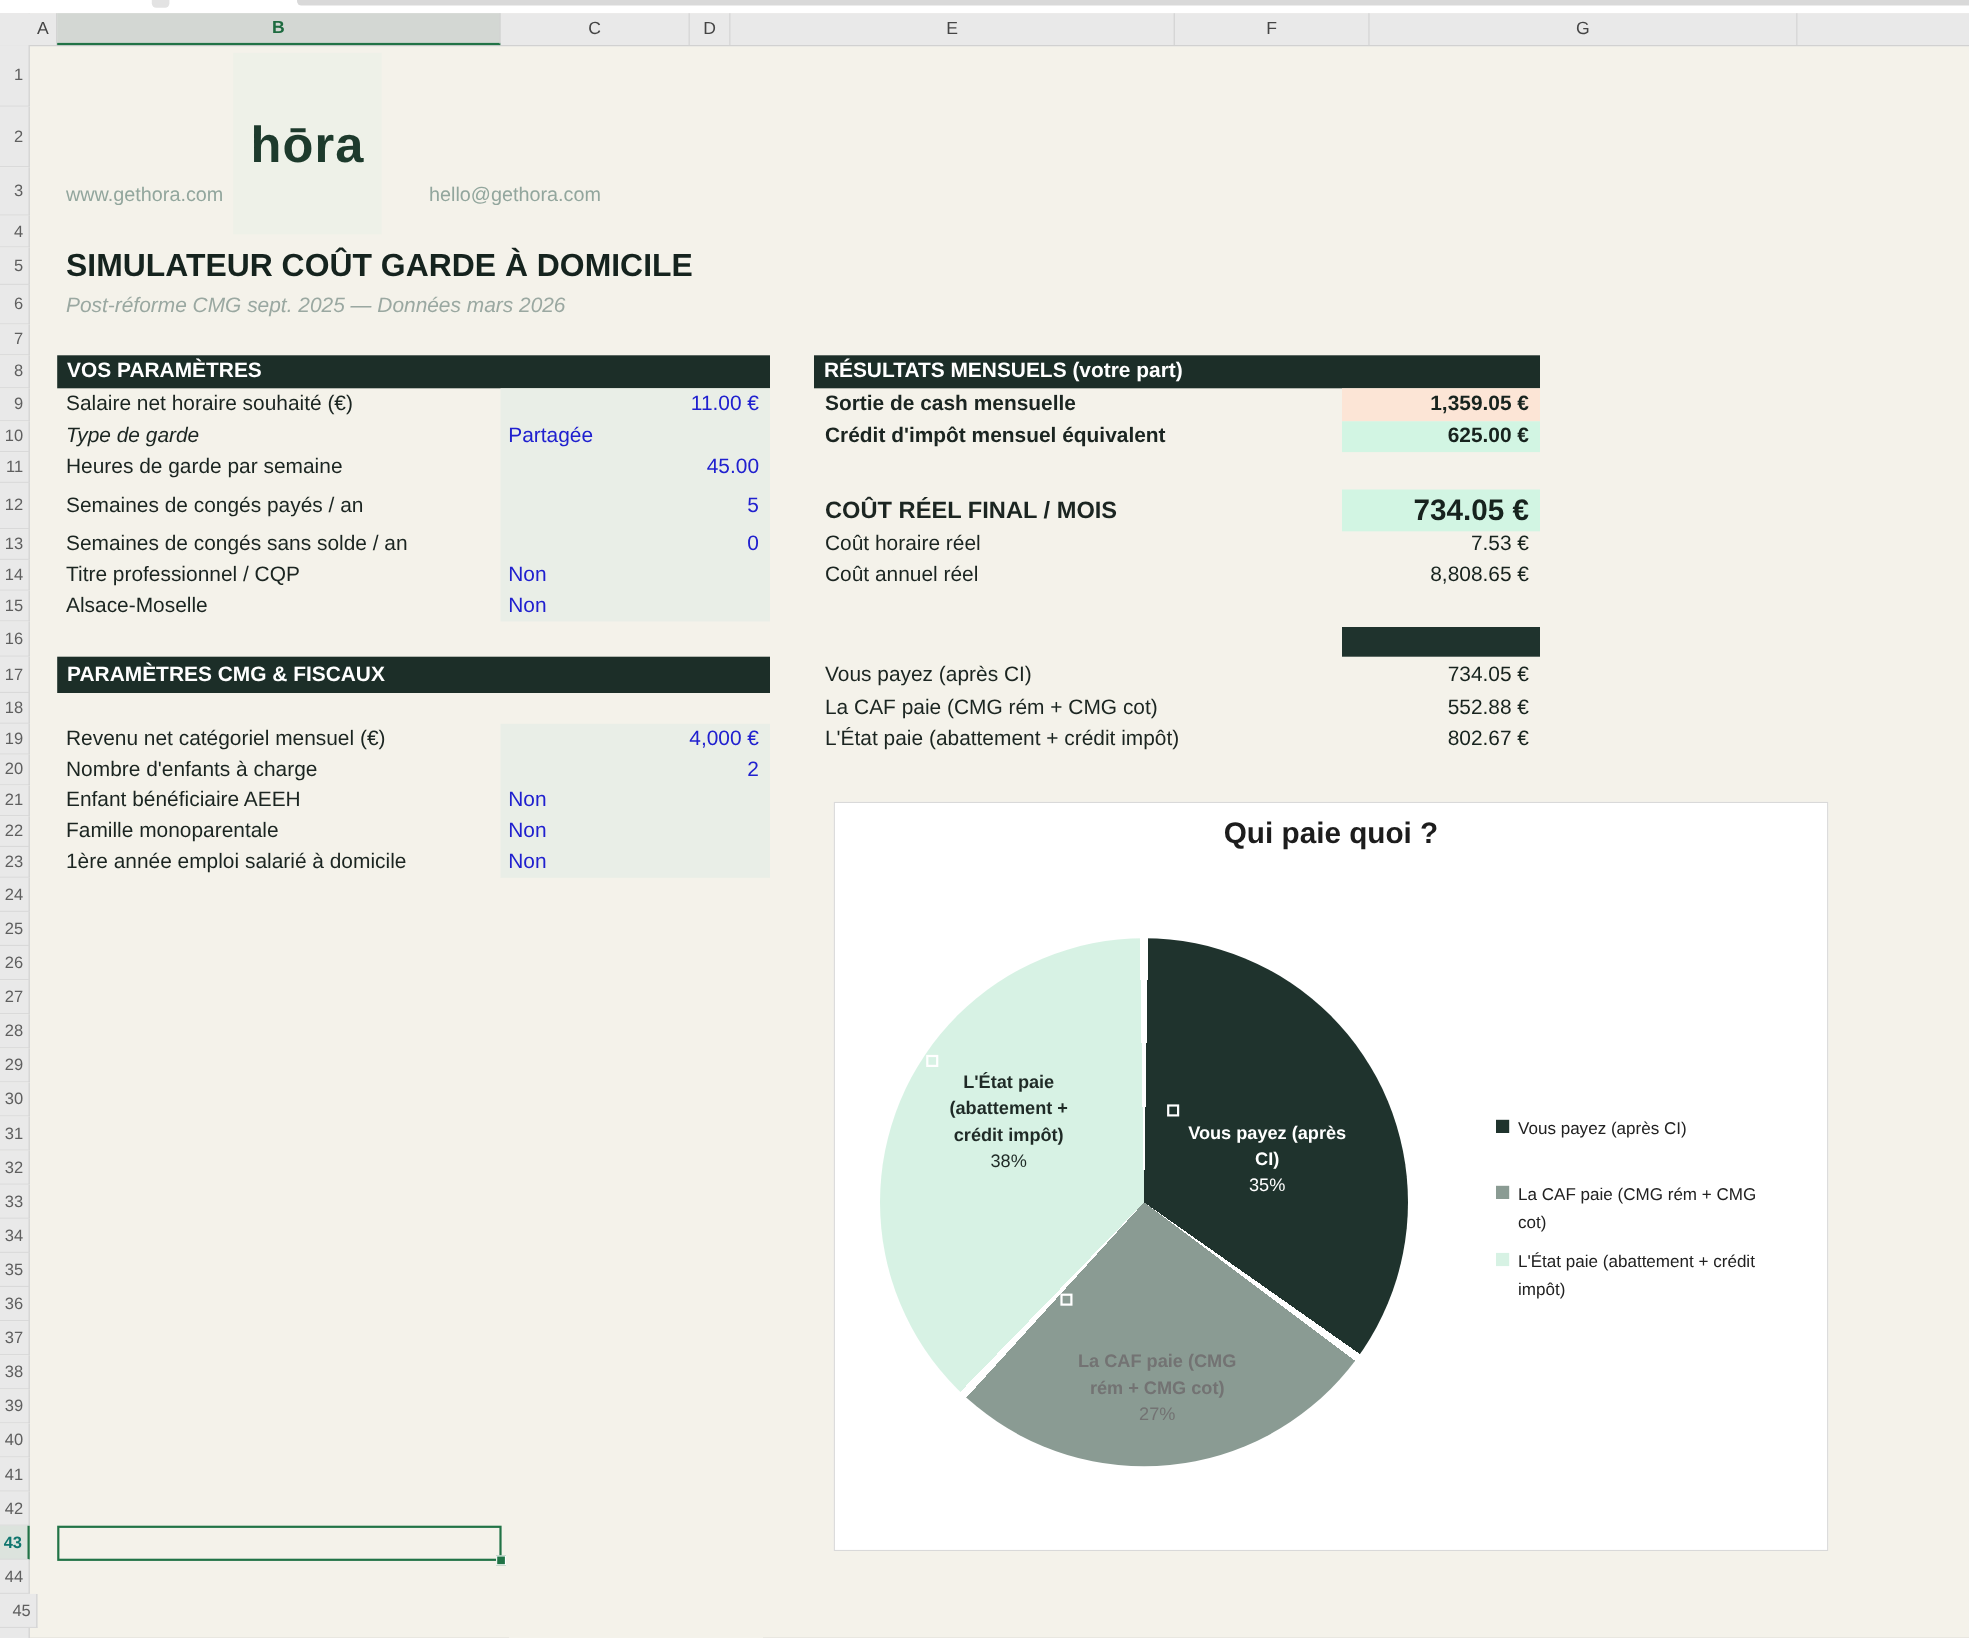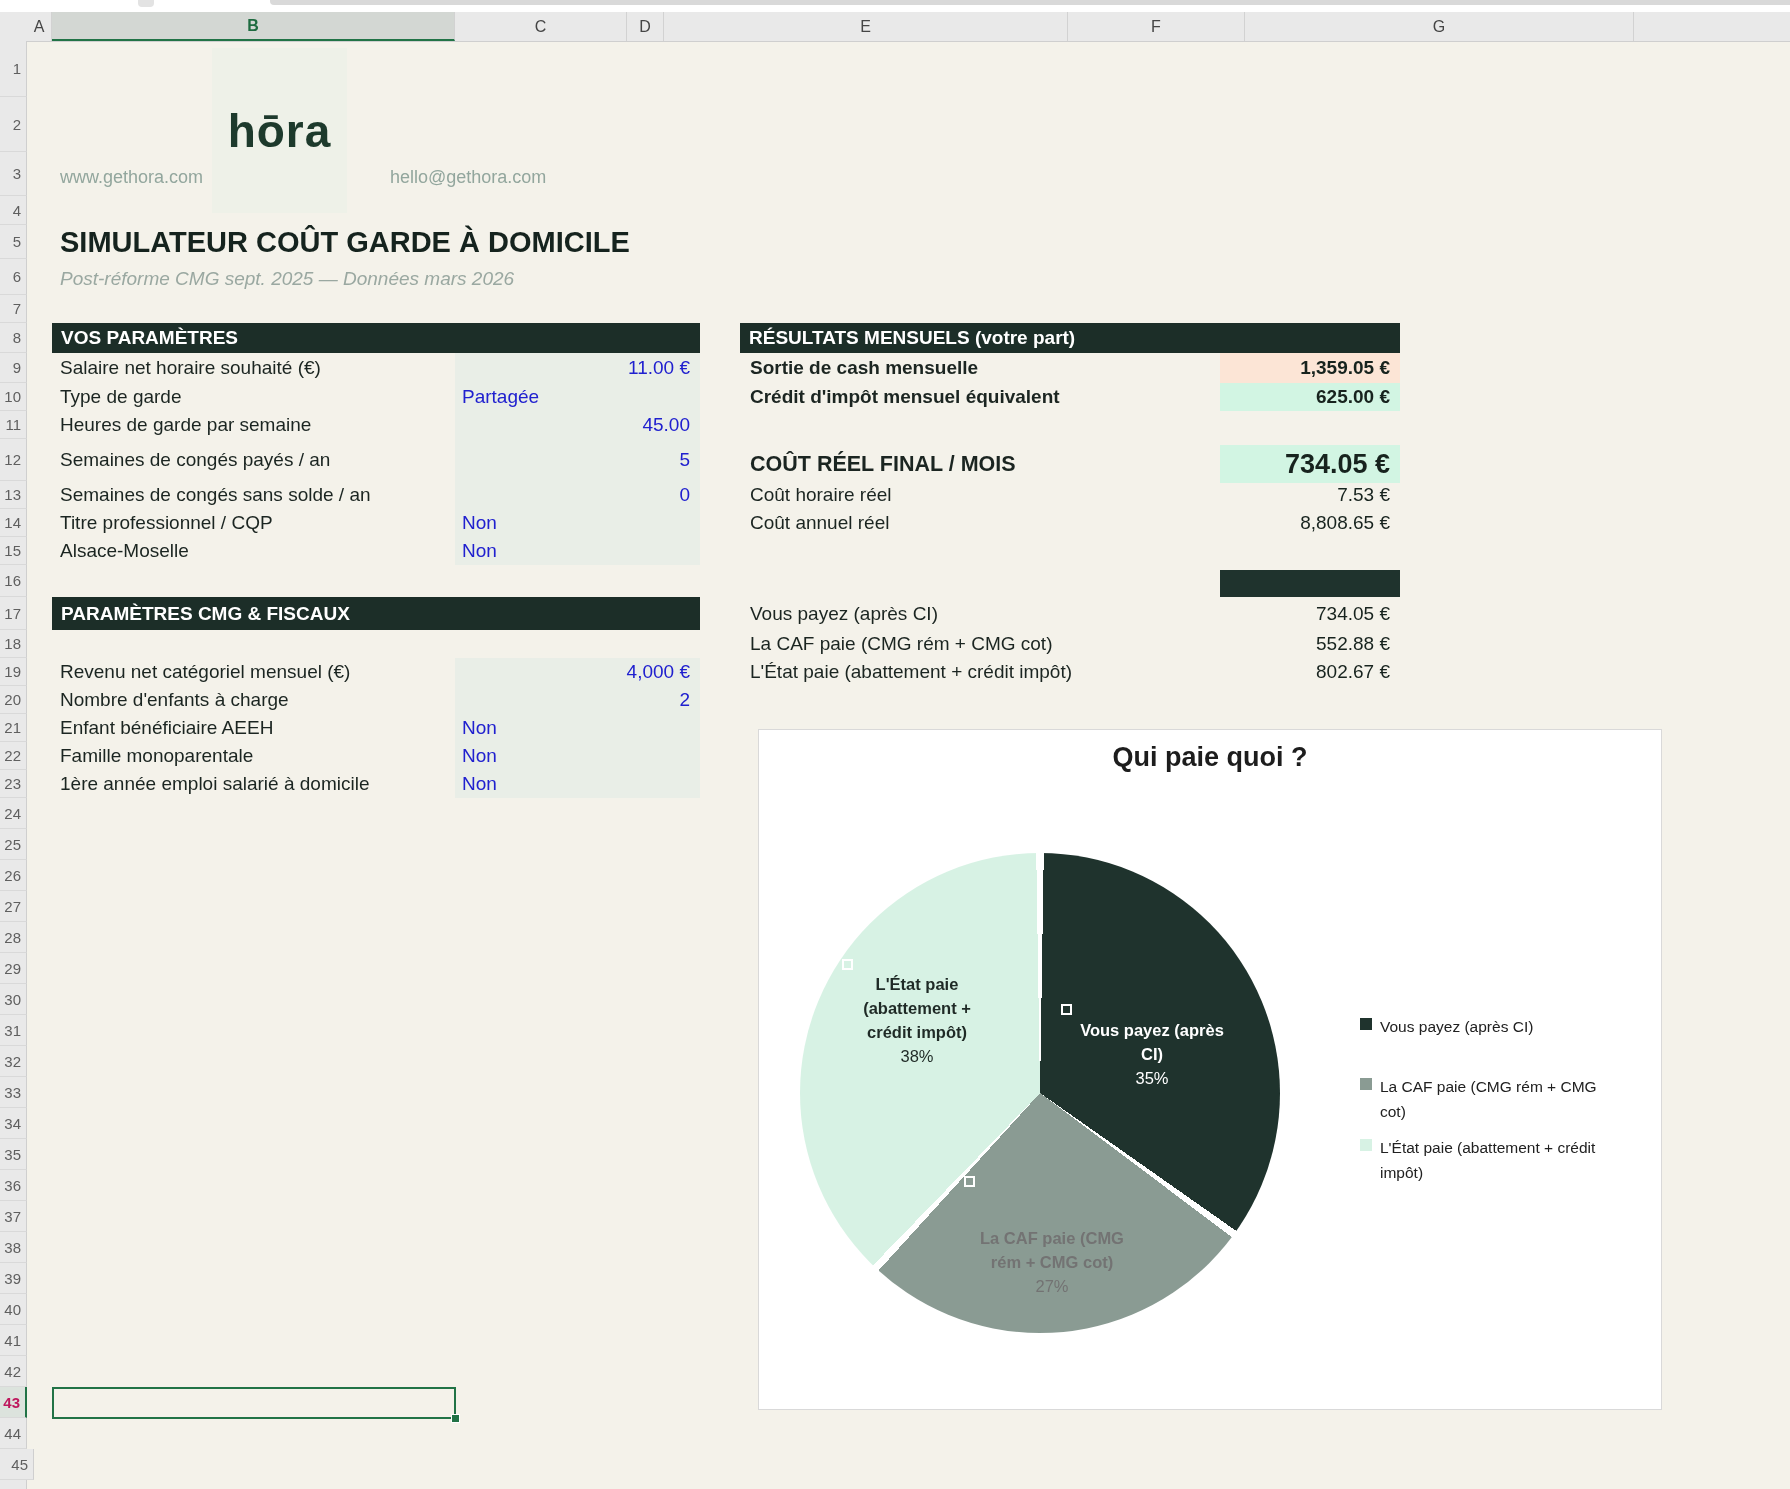--- a/index.html
+++ b/index.html
@@ -16,21 +16,21 @@
             display:flex;align-items:center;justify-content:center;
             font-size:16px;color:#454545;box-sizing:border-box;}
   .col-cell.selected{background:#d3d7d3;border-bottom:2px solid #217346;color:#1e6b40;font-weight:bold;}
   #select-all{left:0;top:12px;width:27px;height:29px;background:#e9e9e9;border-right:1px solid #cfcfcf;box-sizing:border-box;}
   #select-all .tri{position:absolute;right:3px;bottom:3px;width:0;height:0;
        border-left:11px solid transparent;border-bottom:11px solid #b7b7b7;}
   
   .gut-cell{position:absolute;left:0;width:27px;background:#e9e9e9;border-bottom:1px solid #d9d9d9;
             border-right:1px solid #cfcfcf;box-sizing:border-box;display:flex;align-items:center;
             justify-content:flex-end;padding-right:5px;font-size:15px;color:#5f5f5f;}
-  .gut-cell.selected{background:#dce3dd;border-right:2px solid #217346;color:#be185d;font-weight:bold;}
+  .gut-cell.selected{background:#dce3dd;border-right:2px solid #217346;color:#0f766e;font-weight:bold;}
   
   .txt{position:absolute;white-space:nowrap;}
   .band{position:absolute;background:#1c2e28;color:#ffffff;font-weight:bold;font-size:19px;
         display:flex;align-items:center;padding-left:9px;box-sizing:border-box;}
   .lbl{font-size:19px;color:#1b2521;display:flex;align-items:center;}
   .lbl.bold{font-weight:bold;}
   .val-blue{font-size:19px;color:#2020cf;display:flex;align-items:center;}
   .cellbg{position:absolute;}
   .rval{font-size:19px;color:#17231e;display:flex;align-items:center;justify-content:flex-end;}
   .rval.bold{font-weight:bold;}
@@ -127,21 +127,21 @@
   <div class="txt" style="left:60px;top:226px;font-size:29px;font-weight:bold;color:#15231e;">SIMULATEUR COÛT GARDE À DOMICILE</div>
   <div class="txt" style="left:60px;top:268px;font-size:19px;font-style:italic;color:#9aa8a1;">Post-réforme CMG sept. 2025 — Données mars 2026</div>
 
   <div class="band" style="left:52px;top:323px;width:648px;height:30px;">
     <span>VOS PARAMÈTRES</span>
   </div>
   <div class="cellbg" style="left:455px;top:353px;width:245px;height:212px;background:#e9eee7;"></div>
   <div id="params-rows">
       <div class="abs lbl" style="left: 60px; top: 353px; height: 30px;">Salaire net horaire souhaité (€)</div>
       <div class="abs val-blue" style="left: 455px; top: 353px; height: 30px; width: 235px; justify-content: flex-end;">11.00 €</div>
-      <div class="abs lbl" style="left: 60px; top: 383px; height: 28px;">Type de garde</div>
+      <div class="abs lbl" style="left: 60px; top: 383px; height: 28px; font-style: italic;">Type de garde</div>
       <div class="abs val-blue" style="left: 462px; top: 383px; height: 28px;">Partagée</div>
       <div class="abs lbl" style="left: 60px; top: 411px; height: 28px;">Heures de garde par semaine</div>
       <div class="abs val-blue" style="left: 455px; top: 411px; height: 28px; width: 235px; justify-content: flex-end;">45.00</div>
       <div class="abs lbl" style="left: 60px; top: 439px; height: 42px;">Semaines de congés payés / an</div>
       <div class="abs val-blue" style="left: 455px; top: 439px; height: 42px; width: 235px; justify-content: flex-end;">5</div>
       <div class="abs lbl" style="left: 60px; top: 481px; height: 28px;">Semaines de congés sans solde / an</div>
       <div class="abs val-blue" style="left: 455px; top: 481px; height: 28px; width: 235px; justify-content: flex-end;">0</div>
       <div class="abs lbl" style="left: 60px; top: 509px; height: 28px;">Titre professionnel / CQP</div>
       <div class="abs val-blue" style="left: 462px; top: 509px; height: 28px;">Non</div>
       <div class="abs lbl" style="left: 60px; top: 537px; height: 28px;">Alsace-Moselle</div>

